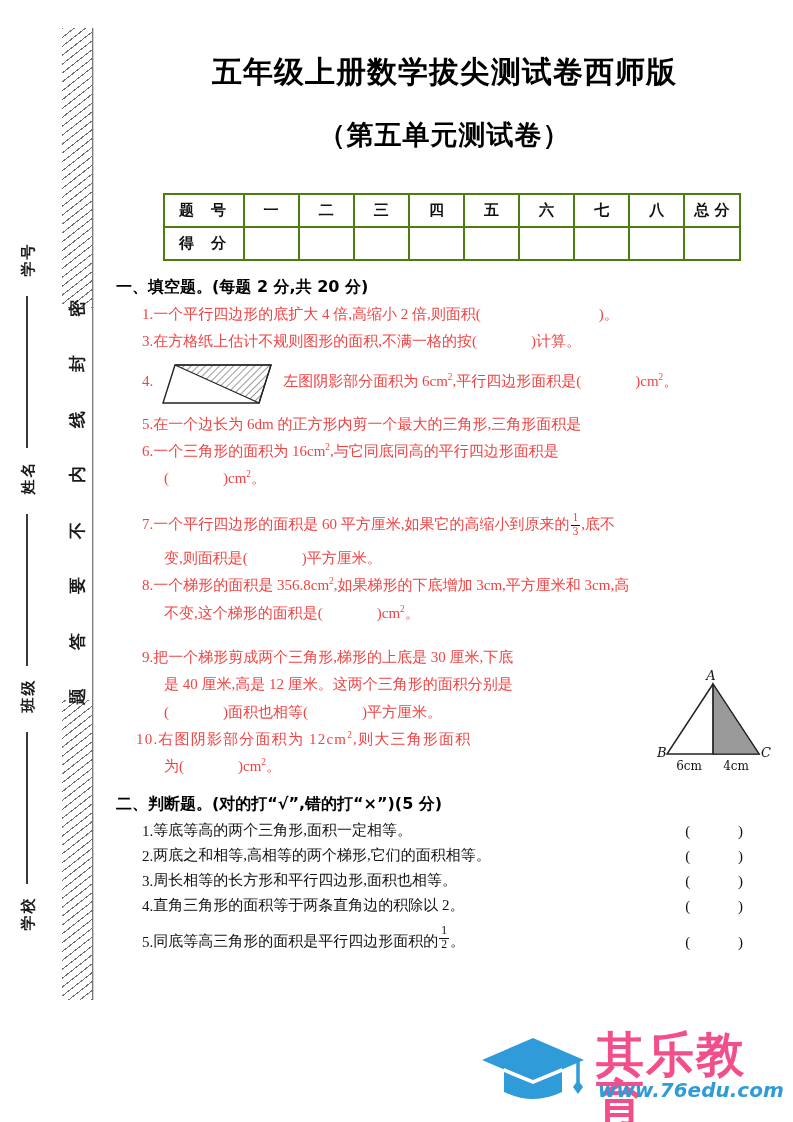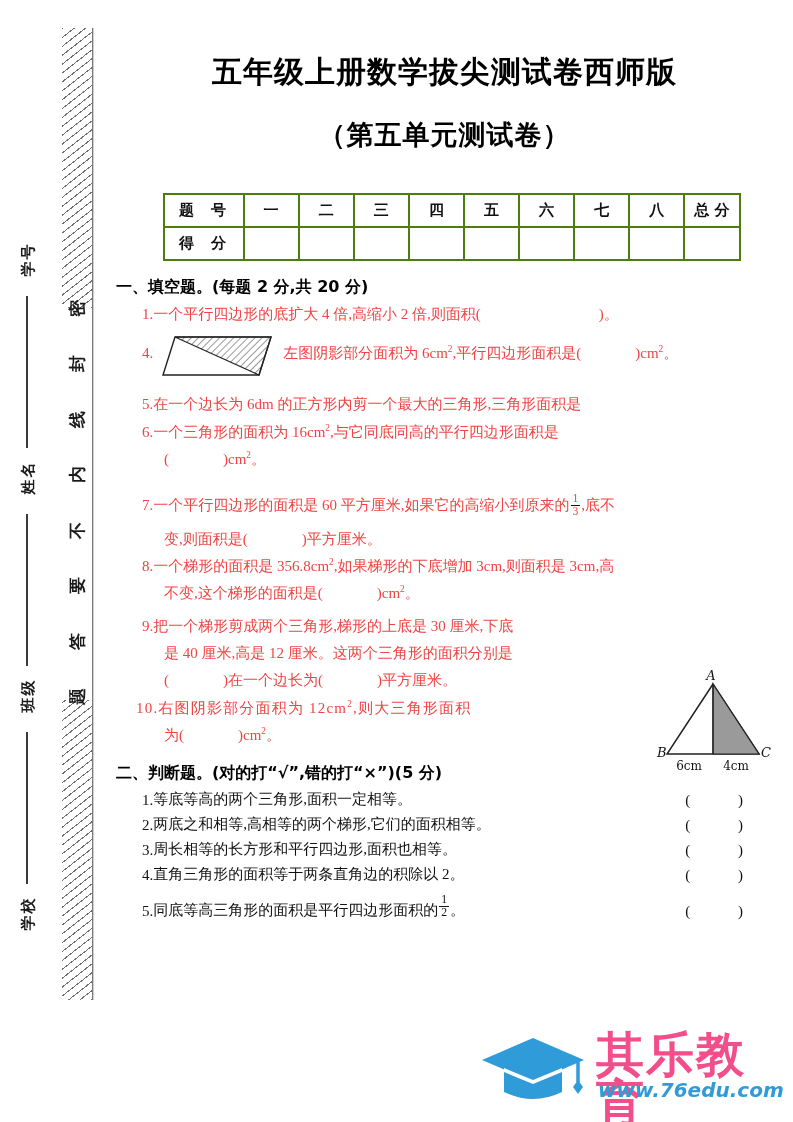--- a/index.html
+++ b/index.html
@@ -316,66 +316,69 @@
     </table>
 
   <div class="section">
     <div class="sec-head">一、填空题。(每题 2 分,共 20 分)</div>
 
     <div class="q">
       <span>1.</span><span>一个平行四边形的底扩大 4 倍,高缩小 2 倍,则面积(</span><span class="blank-l"></span><span>)。</span>
     </div>
 
 
+    <div class="q">
+      <span>3.</span><span>在方格纸上估计不规则图形的面积,不满一格的按(</span><span class="blank-m"></span><span>)计算。</span>
+    </div>
 
     <div class="q" style="margin-top:8px;">
       <span>4.</span><svg class="fig-para" viewBox="0 0 118 44">
         <defs>
           <pattern id="hatch" width="5" height="5" patternUnits="userSpaceOnUse" patternTransform="rotate(45)">
             <line x1="0" y1="0" x2="0" y2="5" stroke="#333" stroke-width="1"></line>
           </pattern>
         </defs>
         <polygon points="16,3 112,3 100,41 4,41" fill="#ffffff" stroke="#222" stroke-width="1.4"></polygon>
         <polygon points="16,3 112,3 100,41" fill="url(#hatch)" stroke="#222" stroke-width="1.2"></polygon>
       </svg><span>左图阴影部分面积为 6cm</span><sup>2</sup><span>,平行四边形面积是(</span><span class="blank-m"></span><span>)cm</span><sup>2</sup><span>。</span>
     </div>
 
-    <div class="q" style="margin-top:16px;">
+    <div class="q" style="margin-top:8px;">
       <span>5.</span><span>在一个边长为 6dm 的正方形内剪一个最大的三角形,三角形面积是</span>
     </div>
 
     <div class="q">
       <span>6.</span><span>一个三角形的面积为 16cm</span><sup>2</sup><span>,与它同底同高的平行四边形面积是</span>
     </div>
     <div class="q q-indent">
       <span>(</span><span class="blank-m"></span><span>)cm</span><sup>2</sup><span>。</span>
     </div>
 
     <div class="q" style="margin-top:22px;">
       <span>7.</span><span>一个平行四边形的面积是 60 平方厘米,如果它的高缩小到原来的</span><span class="frac"><span class="num">1</span><span class="den">3</span></span><span>,底不</span>
     </div>
     <div class="q q-indent" style="margin-top:8px;">
       <span>变,则面积是(</span><span class="blank-m"></span><span>)平方厘米。</span>
     </div>
 
     <div class="q">
-      <span>8.</span><span>一个梯形的面积是 356.8cm</span><sup>2</sup><span>,如果梯形的下底增加 3cm,则面积是 3cm,高</span>
+      <span>8.</span><span>一个梯形的面积是 356.8cm</span><sup>2</sup><span>,如果梯形的下底增加 3cm,平方厘米和 3cm,高</span>
     </div>
     <div class="q q-indent">
       <span>不变,这个梯形的面积是(</span><span class="blank-m"></span><span>)cm</span><sup>2</sup><span>。</span>
     </div>
 
-    <div class="q" style="margin-top:8px;">
+    <div class="q" style="margin-top:20px;">
       <span>9.</span><span>把一个梯形剪成两个三角形,梯形的上底是 30 厘米,下底</span>
     </div>
     <div class="q q-indent">
       <span>是 40 厘米,高是 12 厘米。这两个三角形的面积分别是</span>
     </div>
     <div class="q q-indent">
-      <span>(</span><span class="blank-m"></span><span>)在一个边长为(</span><span class="blank-m"></span><span>)平方厘米。</span>
+      <span>(</span><span class="blank-m"></span><span>)面积也相等(</span><span class="blank-m"></span><span>)平方厘米。</span>
     </div>
 
     <div class="q" style="margin-left:20px; letter-spacing:1.2px;">
       <span>10.</span><span>右图阴影部分面积为 12cm</span><sup>2</sup><span>,则大三角形面积</span>
     </div>
     <div class="q q-indent">
       <span>为(</span><span class="blank-m"></span><span>)cm</span><sup>2</sup><span>。</span>
     </div>
   </div>
 

